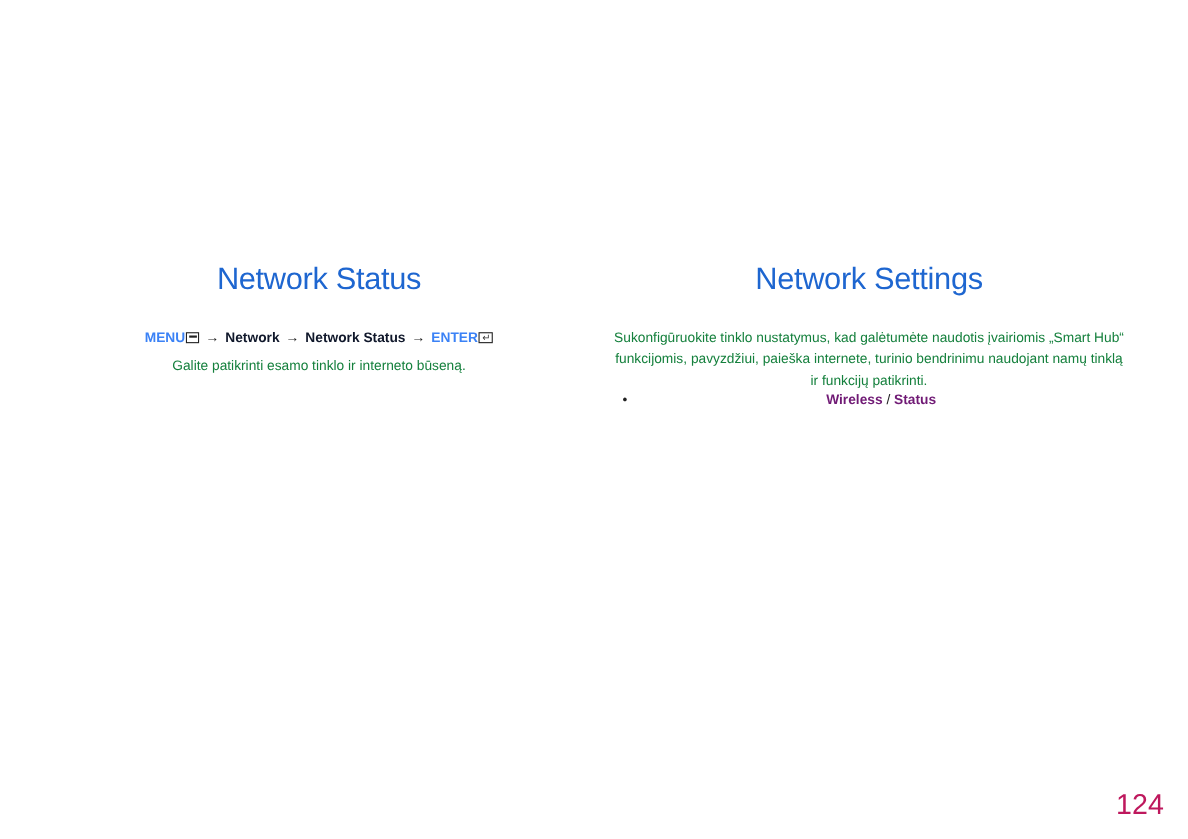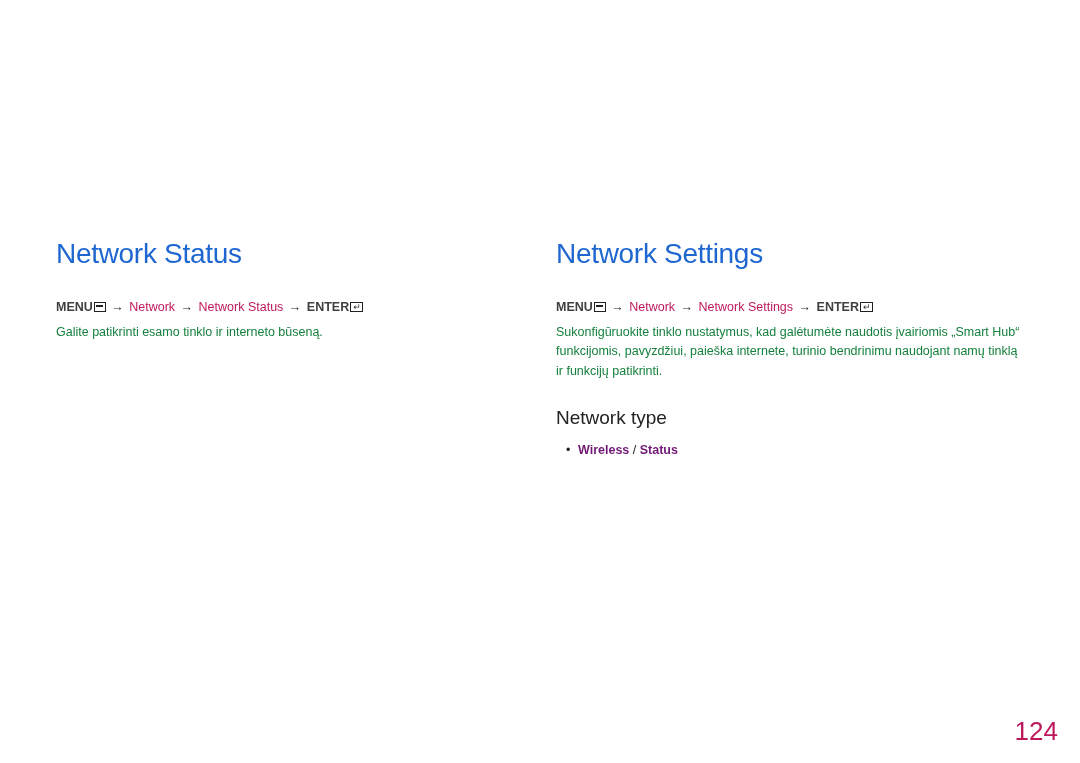--- a/index.html
+++ b/index.html
@@ -8,38 +8,39 @@
     height: 763px;
     background: #ffffff;
     font-family: Arial, Helvetica, sans-serif;
     position: relative;
     color: #333;
   }
   .page {
     display: flex;
     padding: 238px 56px 0 56px;
     gap: 32px;
+    text-align: center;
   }
   .col {
     flex: 1;
   }
   .heading {
     font-size: 28px;
     font-weight: 400;
     color: #1e66d0;
     margin-bottom: 28px;
     letter-spacing: -0.3px;
   }
   .path {
     font-size: 12.5px;
     line-height: 1.5;
     margin-bottom: 6px;
   }
-  .path .bold { font-weight: 700; color: #404040; }
-  .path .hl { color: #be185d; font-weight: 400; }
+  .path .bold { font-weight: 700; color: #3b82f6; }
+  .path .hl { color: #0f172a; font-weight: 700; }
   .icon-box {
     display: inline-block;
     width: 12px; height: 10px;
     border: 1.2px solid #222;
     vertical-align: -1px;
     margin-left: 1px;
     position: relative;
   }
   .icon-box::before {
     content: "";
@@ -109,31 +110,21 @@
       <span class="arrow">→</span>
       <span class="hl">Network Status</span>
       <span class="arrow">→</span>
       <span class="bold">ENTER</span><span class="icon-enter"></span>
     </div>
     <p class="desc">Galite patikrinti esamo tinklo ir interneto būseną.</p>
   </div>
 
   <div class="col">
     <h1 class="heading">Network Settings</h1>
-    <div class="path">
-      <span class="bold">MENU</span><span class="icon-box"></span>
-      <span class="arrow">→</span>
-      <span class="hl">Network</span>
-      <span class="arrow">→</span>
-      <span class="hl">Network Settings</span>
-      <span class="arrow">→</span>
-      <span class="bold">ENTER</span><span class="icon-enter"></span>
-    </div>
     <p class="desc">Sukonfigūruokite tinklo nustatymus, kad galėtumėte naudotis įvairiomis „Smart Hub“ funkcijomis, pavyzdžiui, paieška internete, turinio bendrinimu naudojant namų tinklą ir funkcijų patikrinti.</p>
 
-    <h2 class="subhead">Network type</h2>
     <div class="bullet">
       <span class="hl">Wireless</span><span class="sep"> / </span><span class="hl">Status</span>
     </div>
   </div>
 </div>
 
 <div class="page-number">124</div>
 
 </body></html>

